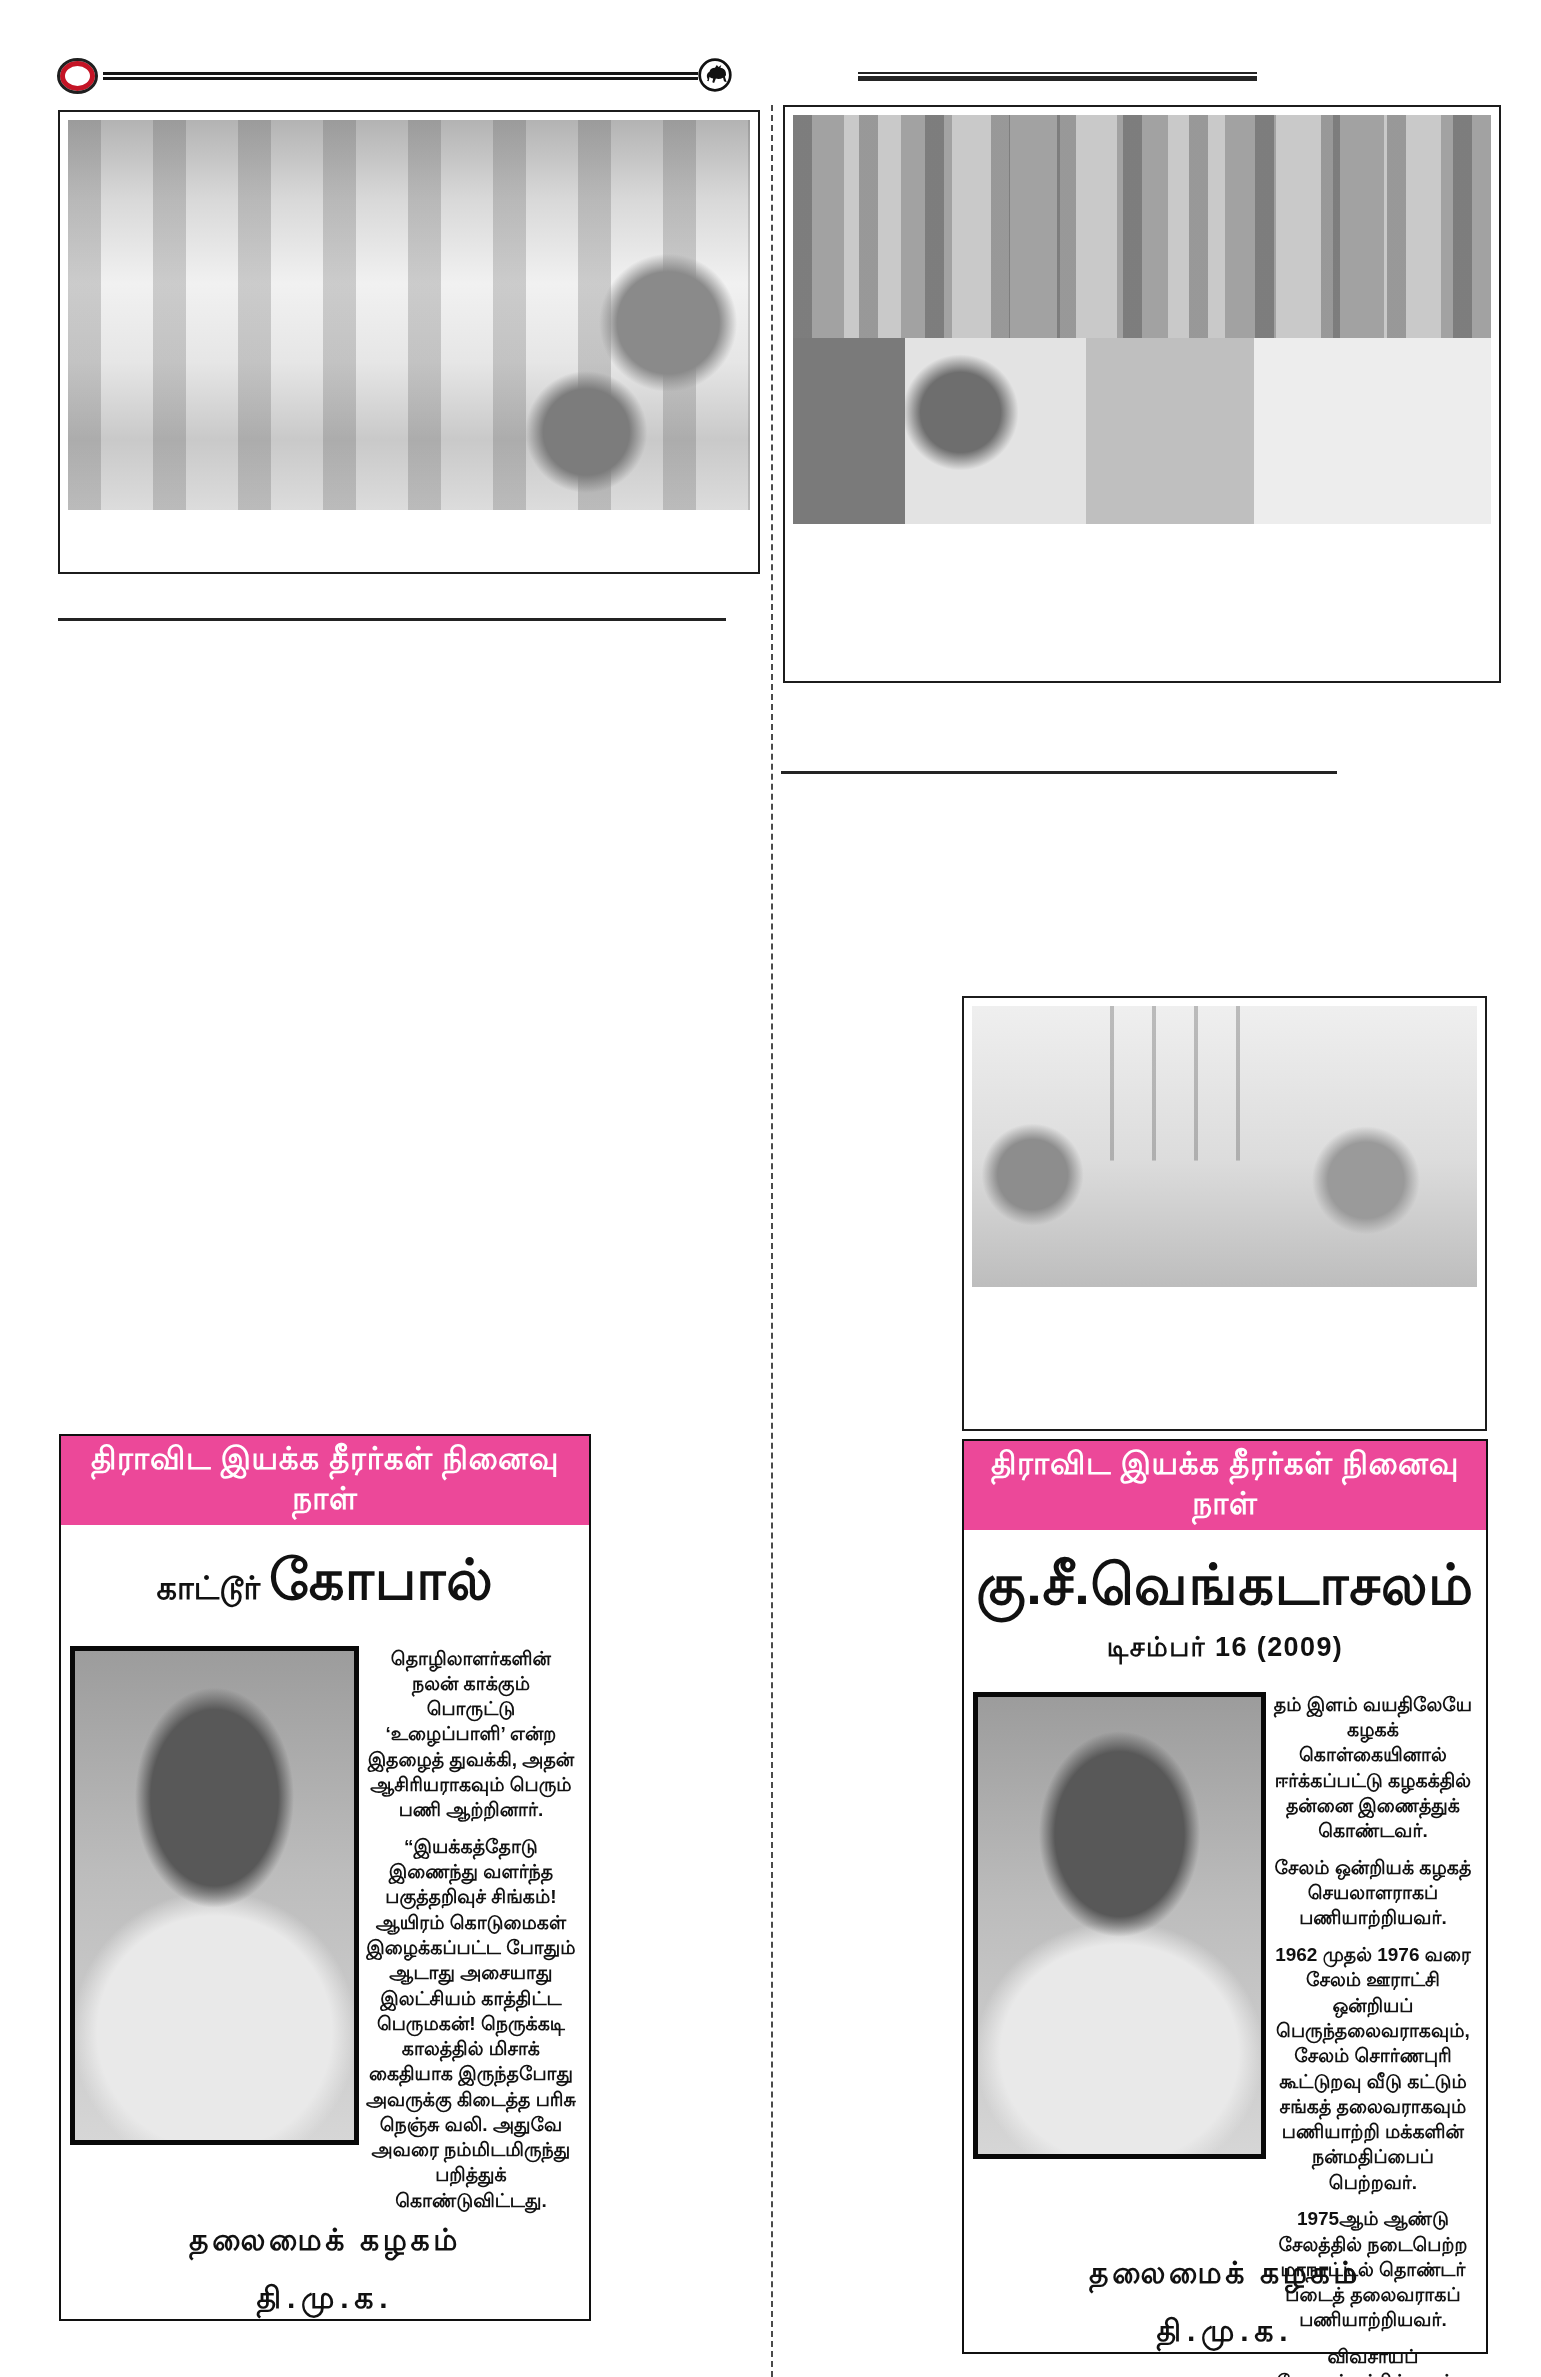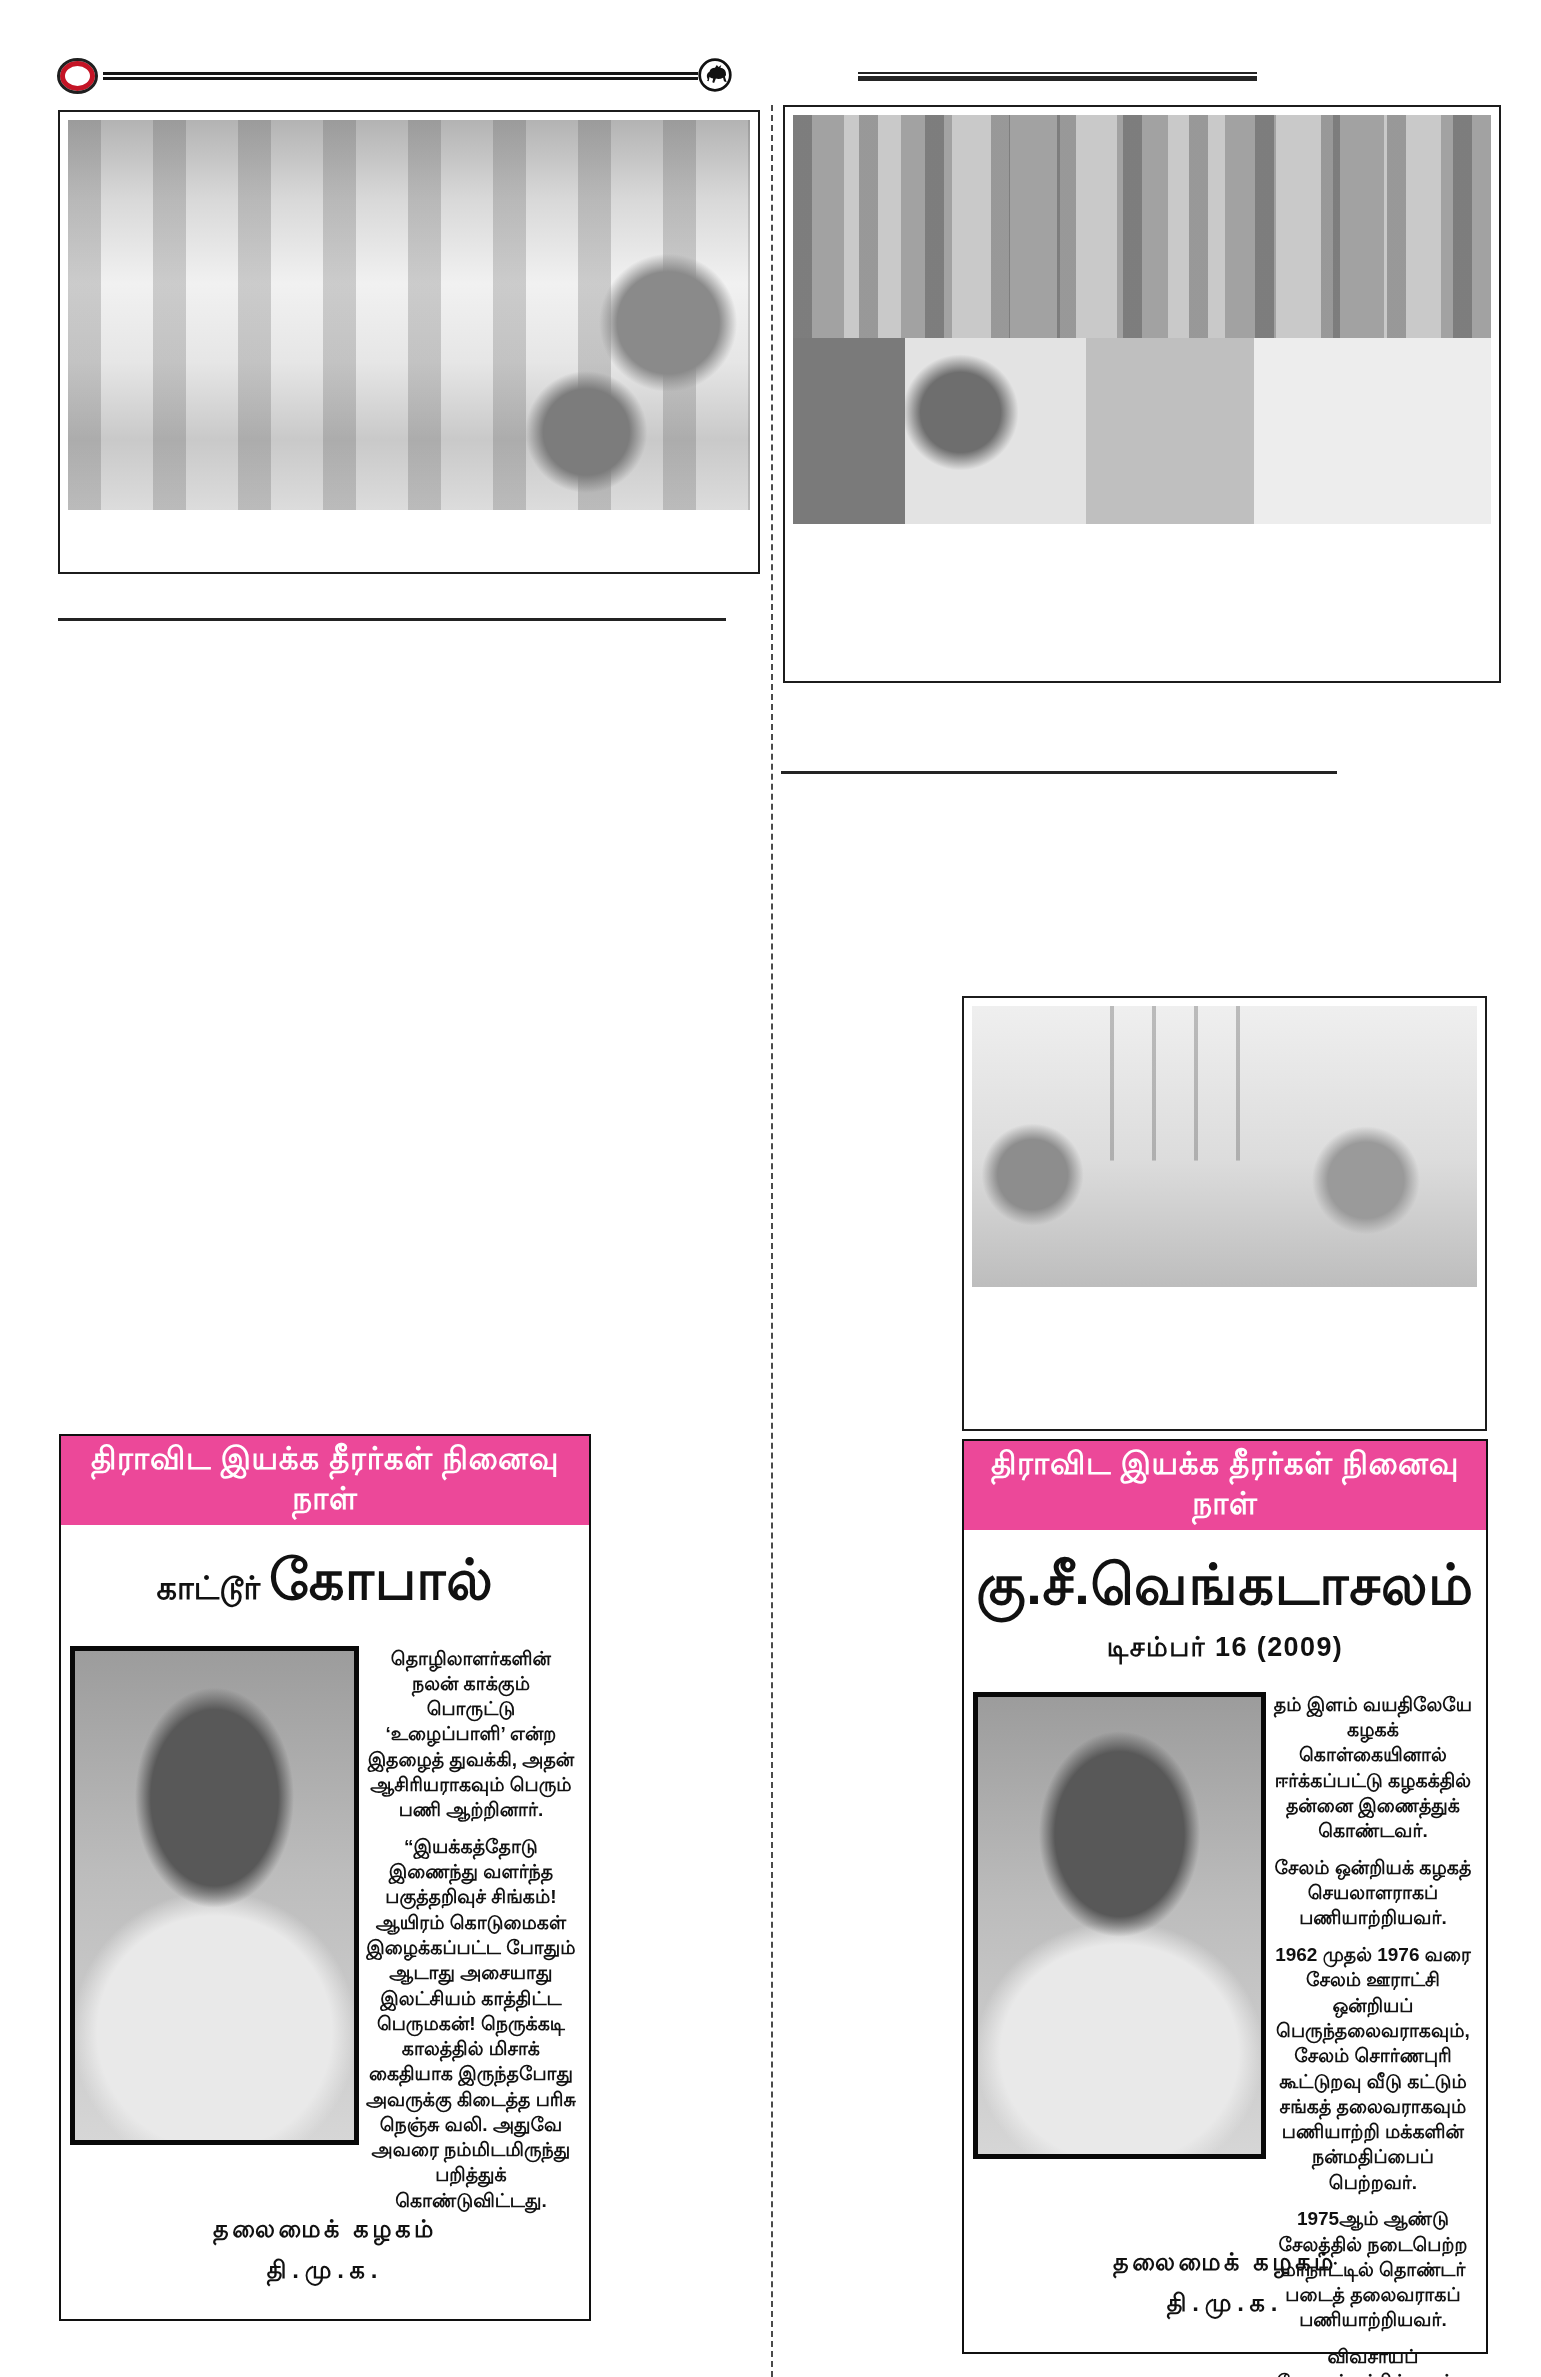--- a/index.html
+++ b/index.html
@@ -98,22 +98,22 @@
     border:5.8px solid #090909;flex:none;
     background:
       radial-gradient(ellipse 38% 30% at 50% 30%, #585858 0 60%, rgba(88,88,88,0) 75%),
       radial-gradient(ellipse 60% 34% at 50% 78%, #e9e9e9 0 70%, rgba(233,233,233,0) 85%),
       linear-gradient(180deg,#9c9c9c 0%,#bcbcbc 45%,#d6d6d6 100%);
   }
   .m-photo-l{width:279px;height:489px;}
   .m-photo-r{width:283px;height:457px;}
   .m-text{flex:1;padding:0 4.3px 0 7.2px;font-size:19px;line-height:1.33;font-weight:bold;text-align:center;}
   .m-text p{margin:0 0 11.5px 0;}
-  .m-footer{position:absolute;left:0;right:0;bottom:32px;font-weight:bold;font-size:24px;letter-spacing:3.6px;}
-  .m-footer .f2{margin-top:10px;letter-spacing:5.8px;}
+  .m-footer{position:absolute;left:0;right:0;bottom:0;font-weight:bold;font-size:30px;letter-spacing:3.6px;}
+  .m-footer .f2{margin-top:20px;letter-spacing:5.8px;}
 </style>
 </head>
 <body>
 
 <div class="page">
 
   <div class="orn-ring"></div>
   <div class="orn-line"></div>
   <div class="orn-logo">
     <svg viewBox="0 0 40 40" xmlns="http://www.w3.org/2000/svg">

